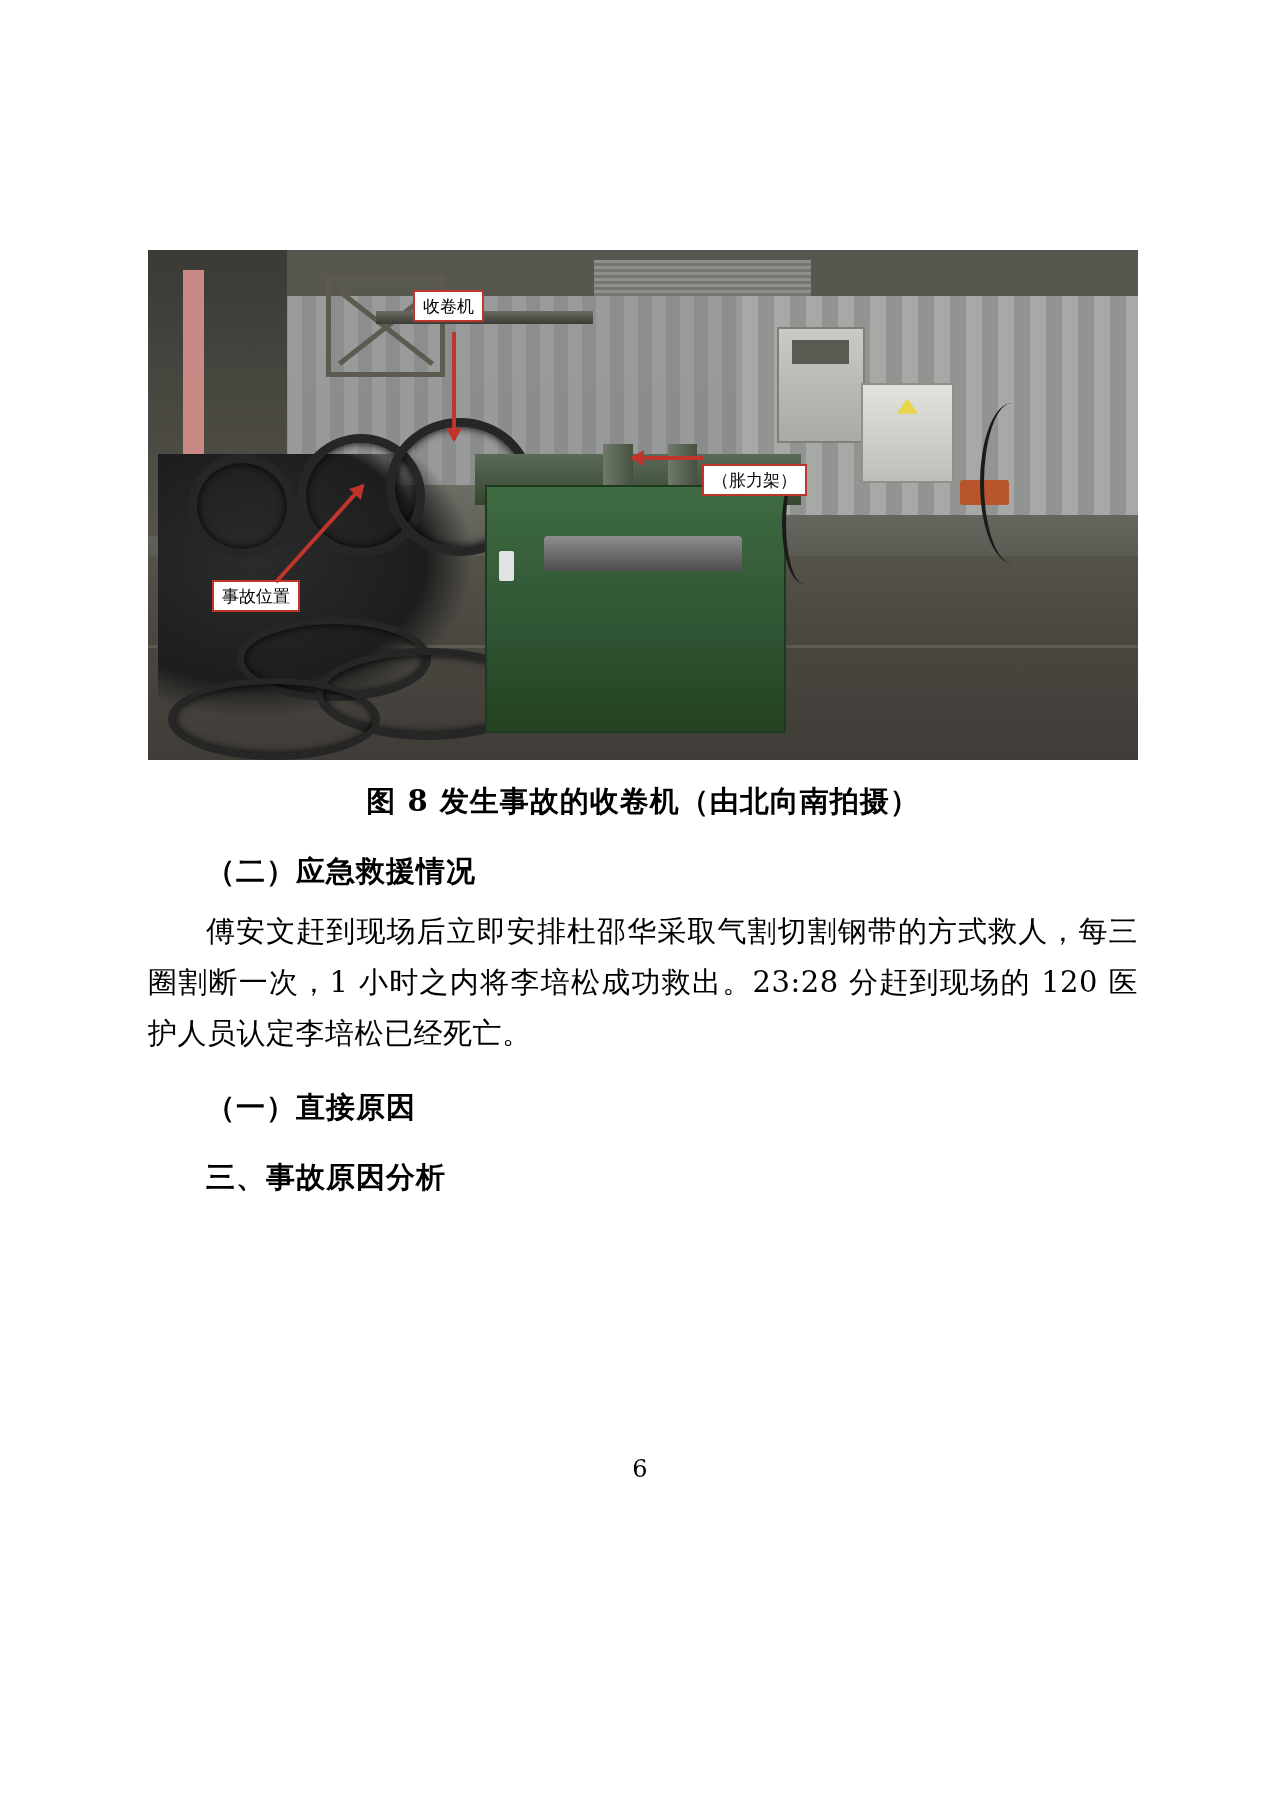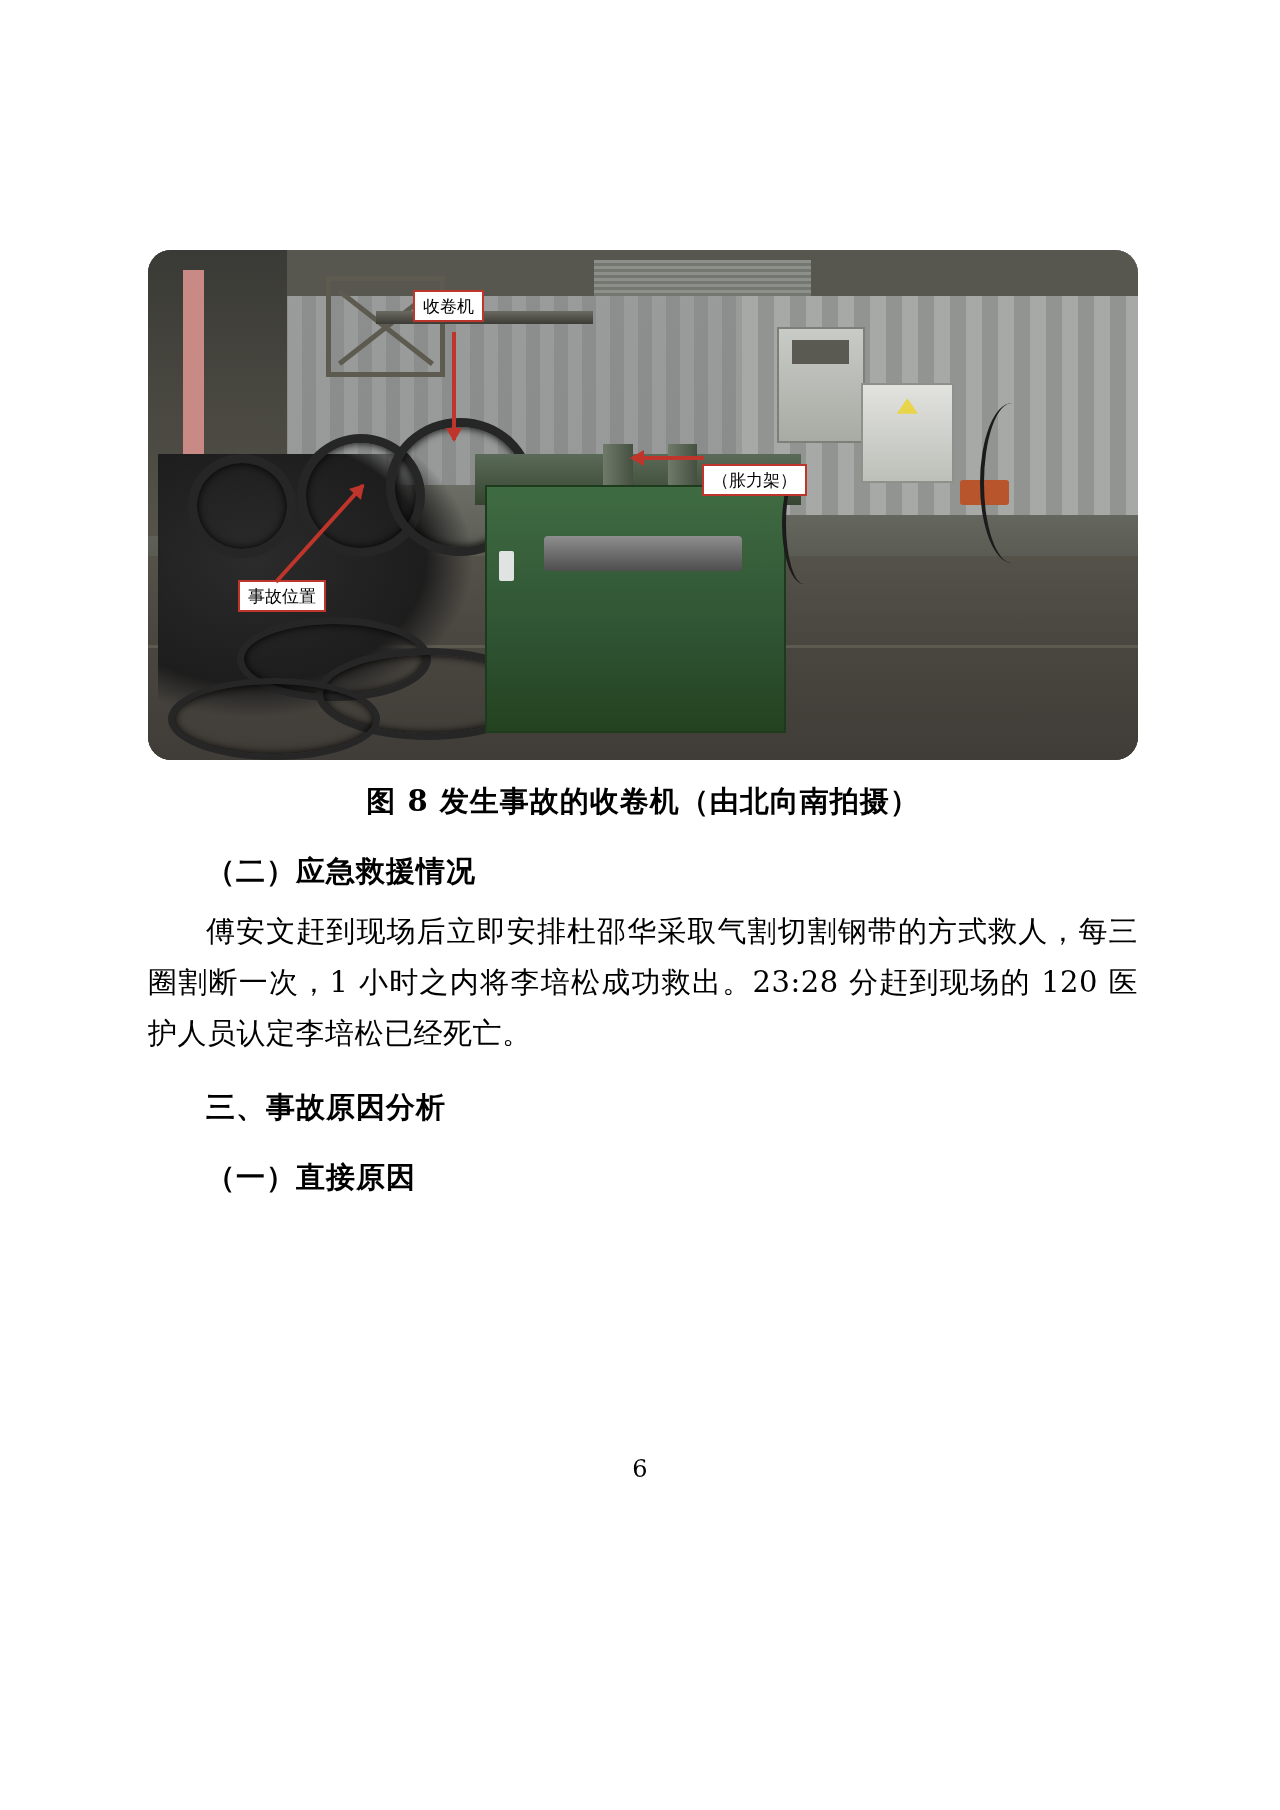--- a/index.html
+++ b/index.html
@@ -29,21 +29,20 @@
     width: 990px;
   }
 
   
   .figure {
     width: 990px;
     height: 510px;
     position: relative;
     overflow: hidden;
     background: #4d4a44;
-    border-radius: 23px;
   }
   
   .ph-sky {
     position: absolute; left:0; top:0; width:100%; height:100%;
     background:
       linear-gradient(180deg,#9ea0a0 0%, #8b8d8c 18%, #7d7f7c 30%, #6f7169 44%, #5d5e56 58%, #504f48 70%, #45443e 100%);
   }
   .ph-wall {
     position:absolute; left:0; top:0; width:100%; height:46%;
     background: repeating-linear-gradient(90deg,#9a9c9c 0px,#9a9c9c 14px,#8c8e8e 14px,#8c8e8e 28px);
@@ -259,33 +258,33 @@
       <div class="callout" style="left:265px; top:40px;">
         <span>收卷机</span>
       </div>
       <div class="arrow" style="left:306px; top:80px; width:108px; transform:rotate(90deg);"></div>
 
       <div class="callout" style="left:554px; top:188px;margin-top:26px;">
         <span>（胀力架）</span>
       </div>
       <div class="arrow" style="left:556px; top:206px; width:72px; transform:rotate(180deg);"></div>
 
-      <div class="callout" style="left:64px; top:330px;margin-left:26px;">
+      <div class="callout" style="left:64px; top:330px;">
         <span>事故位置</span>
       </div>
       <div class="arrow" style="left:128px; top:330px; width:130px; transform:rotate(-48deg);"></div>
     </div>
 
     <div class="caption">图 8 发生事故的收卷机（由北向南拍摄）</div>
 
     <div class="heading">（二）应急救援情况</div>
     <div class="para">傅安文赶到现场后立即安排杜邵华采取气割切割钢带的方式救人，每三圈割断一次，1 小时之内将李培松成功救出。23:28 分赶到现场的 120 医护人员认定李培松已经死亡。</div>
 
 
+    <div class="heading">（一）直接原因</div>
+
     <div class="heading">三、事故原因分析</div>
 
-    <div class="heading">（一）直接原因</div>
-
   </div>
 
   <div class="page-number">6</div>
 
 </div>
 
 </body></html>

